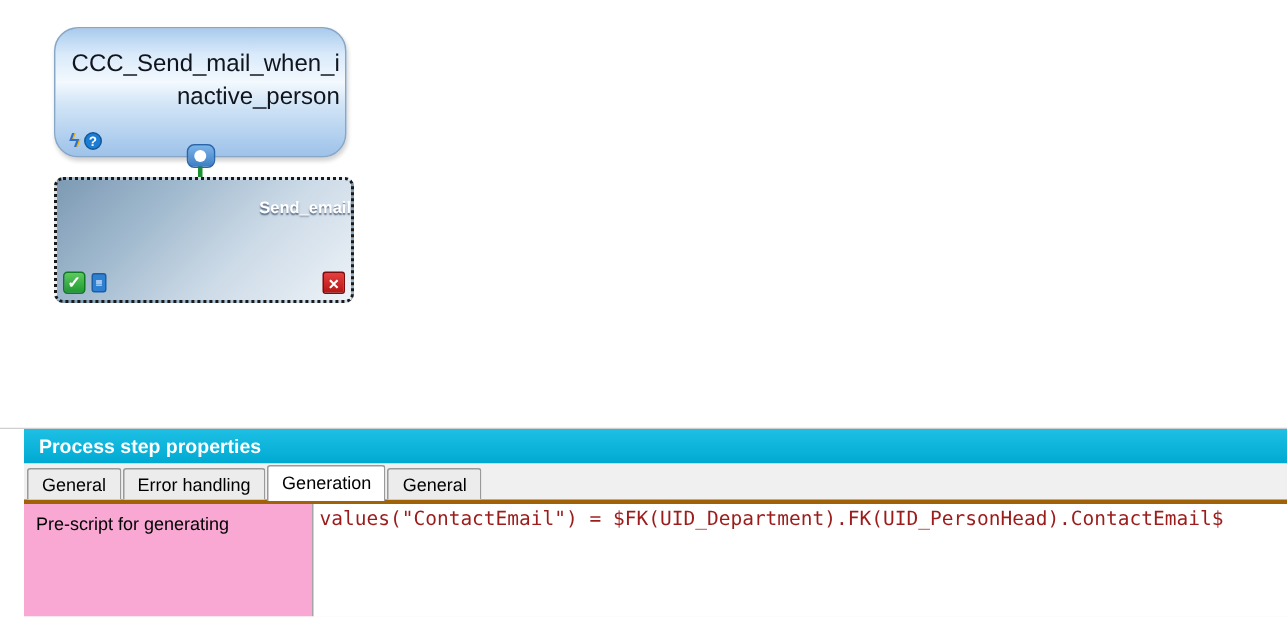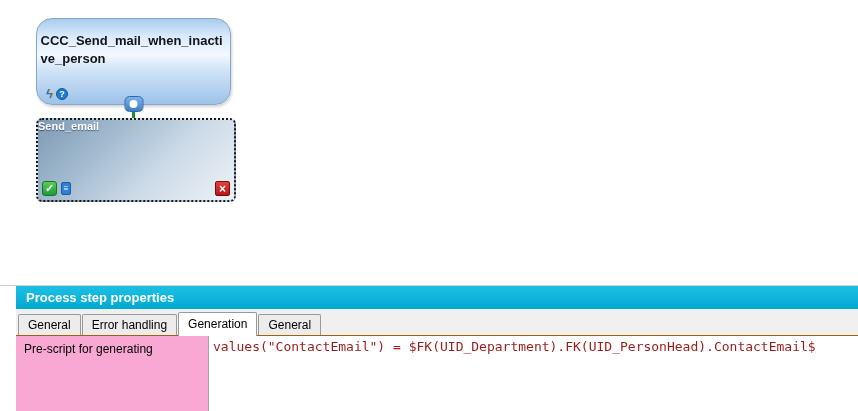--- a/index.html
+++ b/index.html
@@ -10,22 +10,22 @@
   
   .canvas { position:relative; flex:none; height:285px; background:#fff; }
 
   .node1 {
     position:absolute; left:36px; top:18px; width:195px; height:87px;
     border:1px solid #88a6c6; border-radius:16px;
     background:linear-gradient(180deg,#a9cbee 0%,#d9eafa 20%,#f3f9fe 42%,#d4e6f7 58%,#9ec2e9 100%);
     box-shadow:1px 2px 3px rgba(0,0,0,0.18);
   }
   .node1-title {
-    margin:13px auto 0; width:186px; text-align:left;
-    font-size:13px; font-weight:bold; color:#10141c;
+    margin:13px auto 0; width:186px; text-align:right;
+    font-size:16px; font-weight:normal; color:#10141c;
     word-break:break-all; line-height:1.35;
   }
   .node1-icons { position:absolute; left:9px; bottom:4px; display:flex; align-items:center; gap:3px; }
   .bolt { font-size:13px; font-weight:bold; color:#2f6fd0; line-height:1; text-shadow:1px 0 0 #f0b400; }
   .help {
     width:12px; height:12px; border-radius:50%; background:#1d7dd2; border:1px solid #13589a;
     color:#fff; font-size:9px; font-weight:bold;
     display:flex; align-items:center; justify-content:center;
   }
   .port {
@@ -37,21 +37,21 @@
   .port-dot { width:8px; height:8px; background:#fff; border-radius:50%; }
 
   .link { position:absolute; left:132px; top:104px; width:3px; height:18px; background:#1d8f2e; }
 
   .node2 {
     position:absolute; left:36px; top:118px; width:200px; height:84px;
     border:2px dotted #1a1a1a; border-radius:6px;
     background:linear-gradient(135deg,#7d9ab4 0%,#9fb8cd 30%,#ccdae7 62%,#edf2f7 100%);
   }
   .node2-title {
-    margin-top:0; text-align:left; font-size:11px; font-weight:bold; color:#fff;
+    margin-top:13px; text-align:right; font-size:11px; font-weight:bold; color:#fff;
     text-shadow:0 1px 1px rgba(40,60,90,.7);
   }
   .check {
     position:absolute; left:4px; bottom:4px; width:15px; height:15px; border-radius:3px;
     background:linear-gradient(180deg,#5ec95e,#1d9b31); border:1px solid #0f7a22;
     color:#fff; font-size:11px; font-weight:bold;
     display:flex; align-items:center; justify-content:center;
   }
   .scripticon {
     position:absolute; left:23px; bottom:5px; width:10px; height:13px; border-radius:2px;
@@ -70,21 +70,21 @@
   .panel { flex:1; display:flex; flex-direction:column; border-top:1px solid #cfcfcf; min-height:0;padding-left:16px; }
   .panel-header {
     flex:none; height:23px; padding:0 10px;
     background:linear-gradient(180deg,#1ec0e4,#00a9d2);
     color:#fff; font-size:13px; font-weight:bold;
     display:flex; align-items:center;
   }
   .tabstrip {
     flex:none; height:27px; background:#f0f0f0;
     display:flex; align-items:flex-end; padding:0 2px;
-    border-bottom:1px solid #a16207;
+    border-bottom:3px solid #a16207;
   }
   .tab {
     font-size:12px; color:#000; padding:3px 9px; margin-right:1px;
     background:#ececec; border:1px solid #9a9a9a; border-bottom:none;
     border-radius:2px 2px 0 0; cursor:default; white-space:nowrap;
   }
   .tab.active {
     background:#fff; position:relative; z-index:2;
     margin-bottom:-1px; padding-bottom:5px; padding-top:4px;
   }

